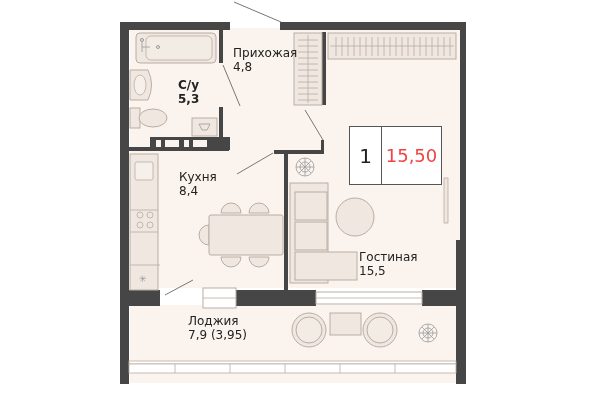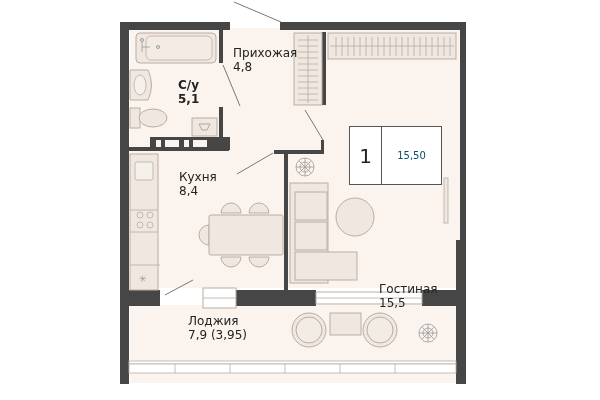--- a/index.html
+++ b/index.html
@@ -2,21 +2,21 @@
 <html><head>
 <meta charset="utf-8">
 <style>
   html, body { margin:0; padding:0; background:#ffffff; }
   body { width:600px; height:400px; position:relative; overflow:hidden; font-family:"Liberation Sans", sans-serif; }
   .plan { position:absolute; left:0; top:0; width:600px; height:400px; }
   .label { position:absolute; font-size:12px; color:#222222; line-height:14px; font-family:"DejaVu Sans", sans-serif; }
   .summary { position:absolute; left:349px; top:126px; width:91px; height:57px; border:1px solid #555; background:#ffffff; display:flex; }
   .summary .rooms { width:31px; border-right:1px solid #555; display:flex; align-items:center; justify-content:center; font-size:20px; color:#222; font-family:"DejaVu Sans", sans-serif; }
   .summary .areas { flex:1; display:flex; flex-direction:column; }
-  .summary .areas div { flex:1; display:flex; align-items:center; justify-content:center; font-size:10px; color:#0c4a6e; font-family:"DejaVu Sans", sans-serif; border-bottom:1px solid #555; }
+  .summary .areas div { flex:1; display:flex; align-items:center; justify-content:center; font-size:18px; color:#ef4444; font-family:"DejaVu Sans", sans-serif; border-bottom:1px solid #555; }
   .summary .areas div:last-child { border-bottom:none; }
 </style>
 </head>
 <body>
 
 <div class="plan">
   <svg width="600" height="400" viewBox="0 0 600 400" xmlns="http://www.w3.org/2000/svg">
 
     <rect x="130" y="28" width="330" height="260" fill="#fbf4ee"></rect>
     <rect x="130" y="305" width="330" height="78" fill="#fbf4ee"></rect>
@@ -160,27 +160,27 @@
     </g>
   </svg>
 </div>
 
 <div class="label" style="left:233px; top:46px;">
   <div>Прихожая</div>
   <div>4,8</div>
 </div>
 <div class="label" style="left:178px; top:78px;font-weight:bold;">
   <div>С/у</div>
-  <div>5,1</div>
+  <div>5,3</div>
 </div>
 <div class="label" style="left:179px; top:170px;">
   <div>Кухня</div>
   <div>8,4</div>
 </div>
-<div class="label" style="left:379px; top:250px;margin-top:32px;">
+<div class="label" style="left:359px; top:250px;">
   <div>Гостиная</div>
   <div>15,5</div>
 </div>
 <div class="label" style="left:188px; top:314px;">
   <div>Лоджия</div>
   <div>7,9 (3,95)</div>
 </div>
 
 <div class="summary">
   <div class="rooms">1</div>

